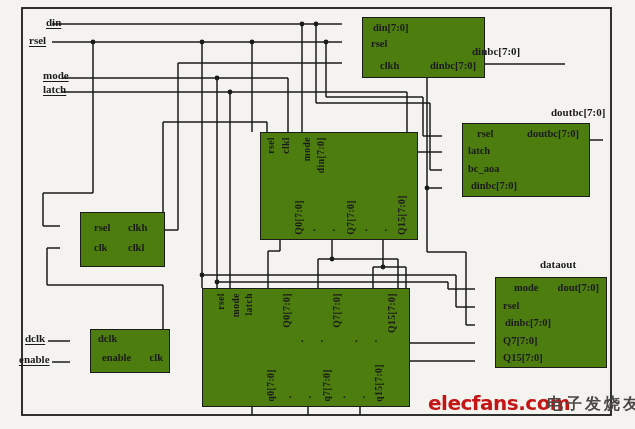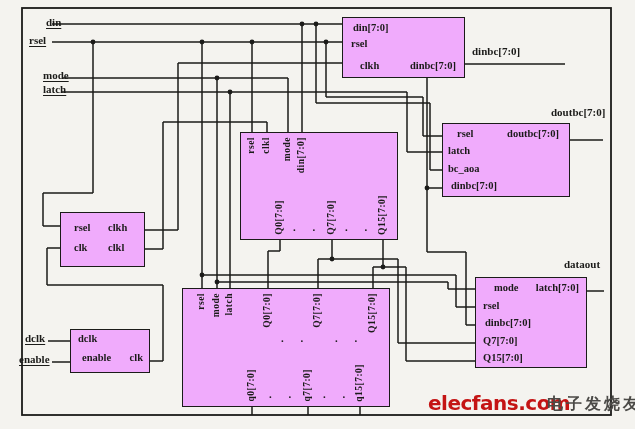--- a/index.html
+++ b/index.html
@@ -5,21 +5,21 @@
   html,body{margin:0;padding:0;background:#d8d6d0;}
   .canvas{
     position:relative;width:635px;height:429px;background:#f4f3ef;
     font-family:"Liberation Serif","DejaVu Serif",serif;color:#1b1b19;overflow:hidden;
   }
   svg.wires{position:absolute;left:0;top:0;z-index:1;}
   svg.wires line{stroke:#1b1b19;stroke-width:1.5;}
   svg.wires rect{fill:none;stroke:#1b1b19;stroke-width:1.8;}
   svg.wires circle{fill:#1b1b19;}
   .blk{
-    position:absolute;z-index:2;background:#f0abfc;border:1.7px solid #1b1b19;box-sizing:border-box;
+    position:absolute;z-index:2;background:#4d7c0f;border:1.7px solid #1b1b19;box-sizing:border-box;margin-left:20px;
   }
   .lbl{position:absolute;font-size:10.5px;font-weight:bold;white-space:nowrap;line-height:1;}
   .vlbl{
     position:absolute;writing-mode:vertical-rl;transform:rotate(180deg);
     font-size:9.5px;font-weight:bold;white-space:nowrap;letter-spacing:.5px;line-height:1;
   }
   .dots{position:absolute;font-size:11px;font-weight:bold;letter-spacing:7px;line-height:1;}
   .ext{position:absolute;z-index:3;font-size:11px;font-weight:bold;white-space:nowrap;line-height:1;}
   .ext.u{text-decoration:underline;text-underline-offset:2px;}
   .wm{position:absolute;z-index:4;white-space:nowrap;line-height:1;}
@@ -132,21 +132,21 @@
   </svg>
 
   <span class="ext u" style="left:46px;top:17px">din</span>
   <span class="ext u" style="left:29px;top:35px">rsel</span>
   <span class="ext u" style="left:43px;top:70px">mode</span>
   <span class="ext u" style="left:43px;top:84px">latch</span>
   <span class="ext u" style="left:25px;top:333px">dclk</span>
   <span class="ext u" style="left:19px;top:354px">enable</span>
   <span class="ext" style="left:472px;top:46px">dinbc[7:0]</span>
   <span class="ext" style="left:551px;top:107px">doutbc[7:0]</span>
-  <span class="ext" style="left:564px;top:259px">dataout</span>
+  <span class="ext" style="left:540px;top:259px">dataout</span>
 
   <div class="blk" style="left:342px;top:17px;width:123px;height:61px">
     <span class="lbl" style="left:10px;top:5px">din[7:0]</span>
     <span class="lbl" style="left:8px;top:21px">rsel</span>
     <span class="lbl" style="left:17px;bottom:6px">clkh</span>
     <span class="lbl" style="right:8px;bottom:6px">dinbc[7:0]</span>
   </div>
 
   <div class="blk" style="left:442px;top:123px;width:128px;height:74px">
     <span class="lbl" style="left:14px;top:5px">rsel</span>
@@ -192,21 +192,21 @@
     <span class="dots" style="left:152px;top:44px">. .</span>
     <span class="vlbl" style="left:64px;bottom:4px">q0[7:0]</span>
     <span class="vlbl" style="left:120px;bottom:4px">q7[7:0]</span>
     <span class="vlbl" style="left:172px;bottom:4px">q15[7:0]</span>
     <span class="dots" style="left:86px;bottom:6px">. .</span>
     <span class="dots" style="left:140px;bottom:6px">. .</span>
   </div>
 
   <div class="blk" style="left:475px;top:277px;width:112px;height:91px">
     <span class="lbl" style="left:18px;top:5px">mode</span>
-    <span class="lbl" style="right:7px;top:5px">latch[7:0]</span>
+    <span class="lbl" style="right:7px;top:5px">dout[7:0]</span>
     <span class="lbl" style="left:7px;top:23px">rsel</span>
     <span class="lbl" style="left:9px;top:40px">dinbc[7:0]</span>
     <span class="lbl" style="left:7px;top:58px">Q7[7:0]</span>
     <span class="lbl" style="left:7px;top:75px">Q15[7:0]</span>
   </div>
 
   <span class="wm wm-brand" style="left:428px;top:393px">elecfans.com</span>
   <span class="wm wm-cn" style="left:547px;top:396px">电子发烧友</span>
 
 </div>

